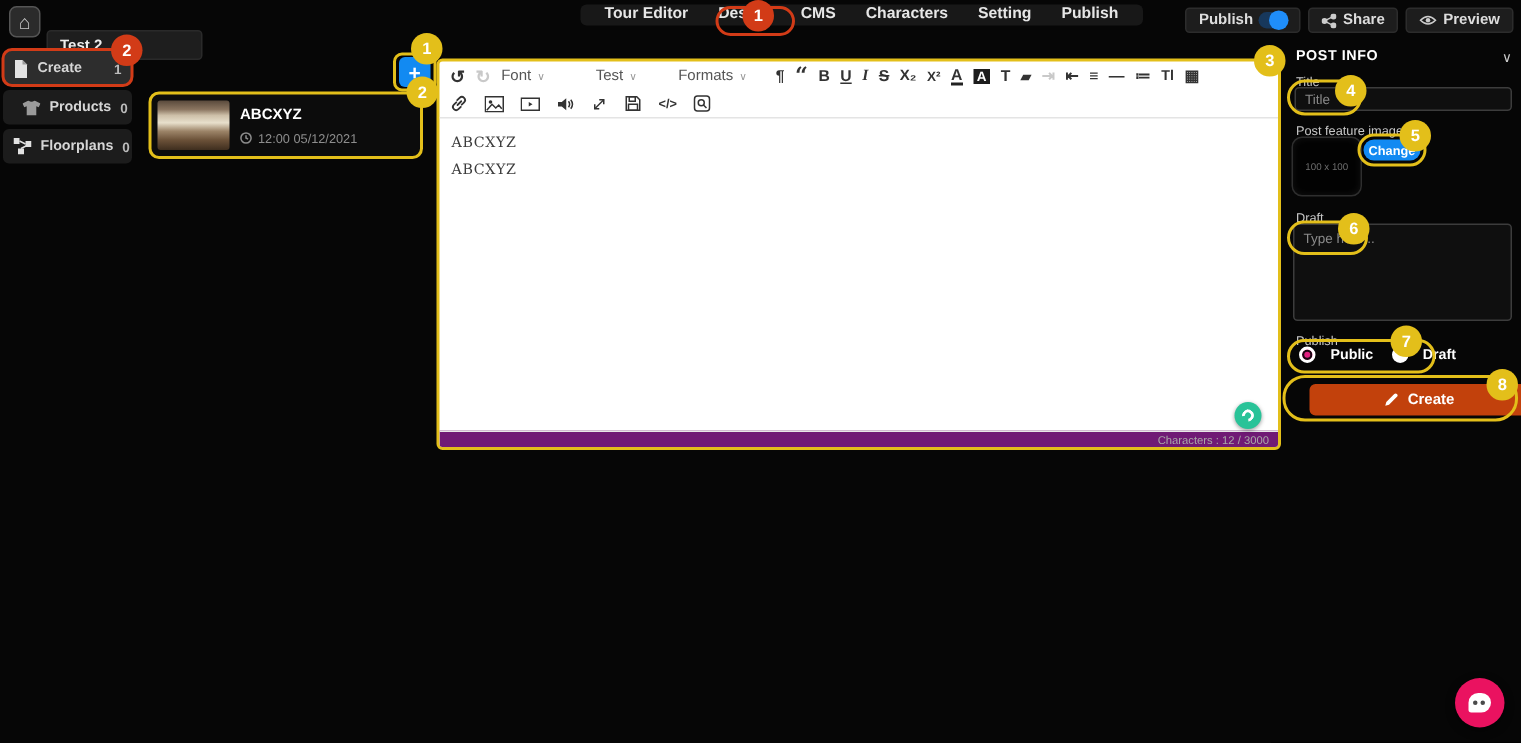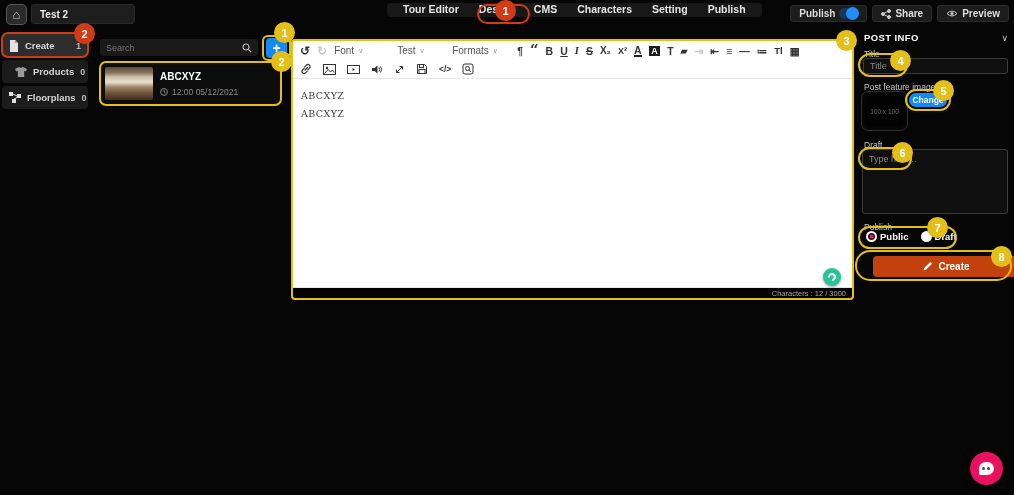--- a/index.html
+++ b/index.html
@@ -2,21 +2,21 @@
 <html><head>
 <meta charset="utf-8">
 <style>
   * { margin:0; padding:0; box-sizing:border-box; }
   html,body { background:#000; }
   body { font-family:"Liberation Sans", sans-serif; }
   #stage { position:relative; width:1014px; height:495px; background:#060606; overflow:hidden; }
 
   
   .home-btn { position:absolute; left:6px; top:4px; width:21px; height:21px; background:#2b2b2b; border:1px solid #555; border-radius:5px; color:#c8c8c8; font-size:13px; display:flex; align-items:center; justify-content:center; }
-  .proj-input { position:absolute; left:31px; top:4px; width:104px; height:20px; background:#1e1e1e; border:1px solid #2a2a2a; border-radius:3px; color:#eee; font-size:10px; font-weight:bold; padding-left:8px; font-family:"Liberation Sans",sans-serif; }
+  .proj-input { position:absolute; left:31px; top:20px; width:104px; height:20px; background:#1e1e1e; border:1px solid #2a2a2a; border-radius:3px; color:#eee; font-size:10px; font-weight:bold; padding-left:8px; font-family:"Liberation Sans",sans-serif; }
   .nav-group { position:absolute; left:387px; top:3px; height:14px; background:#181818; border-radius:4px; display:flex; align-items:flex-start; padding:0 6px; }
   .nav-item { color:#e6e6e6; font-size:10.5px; font-weight:bold; padding:0 10px; cursor:pointer; white-space:nowrap; }
   .topbar-right { position:absolute; right:5px; top:5px; display:flex; gap:5px; align-items:center; }
   .pill-btn { background:#1d1d1d; border:1px solid #2c2c2c; border-radius:3px; height:17px; display:flex; align-items:center; gap:4px; padding:0 8px; color:#ddd; font-size:10px; font-weight:bold; }
   .toggle-track { width:19px; height:11px; background:#17385c; border-radius:6px; position:relative; }
   .toggle-knob { position:absolute; right:-1px; top:-1px; width:13px; height:13px; border-radius:50%; background:#1f8efa; }
 
   
   .side-item { position:absolute; left:2px; width:86px; height:23px; background:#1c1c1c; border-radius:4px; display:flex; align-items:center; padding:0 7px; gap:6px; }
   .side-item.active { background:#2d2d2d; }
@@ -46,36 +46,36 @@
   .tb-quote { font-family:"DejaVu Serif",serif; font-size:15px; height:13px; line-height:15px; overflow:hidden; }
   .tb-under { text-decoration:underline; }
   .tb-ital { font-style:italic; font-family:"Liberation Serif",serif; }
   .tb-strike { text-decoration:line-through; }
   .tb-fontcolor { border-bottom:2px solid #222; line-height:10px; }
   .tb-highlight { background:#1d1d1d; color:#fff; padding:0 2.5px; font-size:9px; }
   .tb-eraser { font-size:9px; }
   .tb-svg { display:flex; align-items:center; }
   .ed-content { flex:1; padding:11px 8px; font-family:"DejaVu Serif",serif; color:#3c3c3c; position:relative; }
   .ed-content p { font-size:9.5px; letter-spacing:.4px; margin-bottom:7px; }
-  .ed-status { height:11px; background:#000000; border-top:1px solid #e7e7e7; display:flex; justify-content:flex-end; align-items:center; padding-right:6px; color:#a9a9a9; font-size:7.5px; flex:none;text-align:center; }
+  .ed-status { height:11px; background:#701a75; border-top:1px solid #e7e7e7; display:flex; justify-content:flex-end; align-items:center; padding-right:6px; color:#a9a9a9; font-size:7.5px; flex:none;text-align:center; }
   .teal-widget { position:absolute; left:823px; top:268px; width:18px; height:18px; border-radius:50%; background:#29c398; display:flex; align-items:center; justify-content:center; box-shadow:0 1px 3px rgba(0,0,0,.4); }
   .teal-ring { width:8px; height:8px; border:2px solid #fff; border-radius:50%; border-bottom-color:transparent; transform:rotate(40deg); }
 
   
   .pi-header { position:absolute; left:864px; top:32px; width:144px; display:flex; justify-content:space-between; align-items:center; }
   .pi-header .txt { color:#fff; font-size:9.5px; font-weight:bold; letter-spacing:.4px; }
   .pi-header .chev { color:#ccc; font-size:9px; }
   .pi-label { position:absolute; color:#c9c9c9; font-size:8.5px; }
   .pi-input { position:absolute; background:#0f0f0f; border:1px solid #3c3c3c; border-radius:3px; color:#ddd; font-size:9px; padding:0 6px; font-family:"Liberation Sans",sans-serif; }
   .pi-input::placeholder, .pi-area::placeholder { color:#8a8a8a; }
   .img-box { position:absolute; left:861px; top:91px; width:47px; height:40px; background:#020202; border:1px solid #2e2e2e; border-radius:7px; box-shadow:inset 0 0 6px rgba(255,255,255,.07); display:flex; align-items:center; justify-content:center; color:#6e6e6e; font-size:6.5px; }
   .change-btn { position:absolute; left:909px; top:93px; width:38px; height:14px; background:#128af2; border:none; border-radius:8px; color:#fff; font-size:8.5px; font-weight:bold; display:flex; align-items:center; justify-content:center; }
   .pi-area { position:absolute; left:862px; top:149px; width:146px; height:65px; background:#0f0f0f; border:1px solid #3c3c3c; border-radius:3px; color:#ddd; font-size:9px; padding:4px 6px; resize:none; font-family:"Liberation Sans",sans-serif; }
   .radio-row { position:absolute; left:866px; top:231px; display:flex; align-items:center; gap:12px; }
-  .radio-opt { display:flex; align-items:center; gap:3px; color:#fff; font-size:9.5px; font-weight:bold; }
+  .radio-opt { display:flex; align-items:center; gap:10px; color:#fff; font-size:9.5px; font-weight:bold; }
   .radio-circ { width:11px; height:11px; border-radius:50%; }
   .radio-circ.sel { border:2px solid #fff; background:#e21e80; box-shadow:inset 0 0 0 1.5px #1a0612; }
   .radio-circ.unsel { background:#fff; }
   .create-btn { position:absolute; left:861px; top:256px; width:147px; height:21px; background:#c2410c; border:none; border-radius:4px; color:#fff; font-size:10px; font-weight:bold; display:flex; align-items:center; justify-content:center; gap:6px;margin-left:12px; }
 
   
   .chat-fab { position:absolute; left:970px; top:452px; width:33px; height:33px; border-radius:50%; background:#ea1260; display:flex; align-items:center; justify-content:center; box-shadow:0 2px 6px rgba(0,0,0,.5); }
   .chat-bubble { width:15px; height:13px; background:#fff; border-radius:7px 7px 7px 2px; position:relative; }
   .chat-bubble::after { content:""; position:absolute; left:3px; top:5px; width:3px; height:3px; background:#4a4a4a; border-radius:50%; box-shadow:5px 0 0 #4a4a4a; }
 
@@ -167,29 +167,20 @@
             <rect x="3" y="7" width="4" height="4"></rect>
             <line x1="4" y1="2" x2="8" y2="4" stroke="#e2e2e2" stroke-width="1"></line>
             <line x1="5" y1="7" x2="9" y2="5" stroke="#e2e2e2" stroke-width="1"></line>
           </g>
         </svg>
       </span>
     <span class="side-label">Floorplans</span>
     <span class="side-count">0</span>
   </div>
 
-  <div class="search-box">
-    <input class="search-input" placeholder="Search" style="">
-    <span class="tb-svg">
-        <svg width="10" height="10" viewBox="0 0 10 10">
-          <circle cx="4" cy="4" r="3" fill="none" stroke="#bbb" stroke-width="1.2"></circle>
-          <line x1="6.3" y1="6.3" x2="9" y2="9" stroke="#bbb" stroke-width="1.2"></line>
-        </svg>
-      </span>
-  </div>
   <div class="add-btn">
       <span>+</span>
     </div>
 
   <div class="post-item">
     <div class="post-thumb"></div>
     <div class="post-meta">
       <span class="post-title">ABCXYZ</span>
       <span class="post-time">
         <span class="tb-svg">

